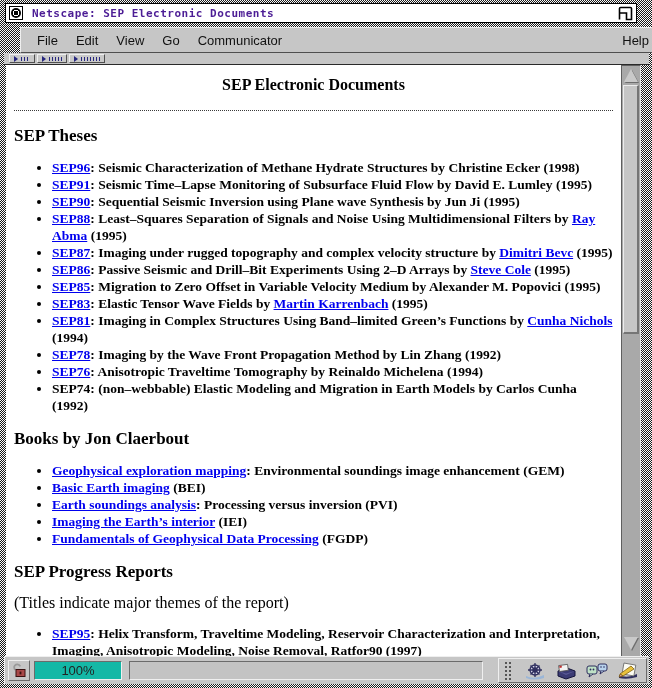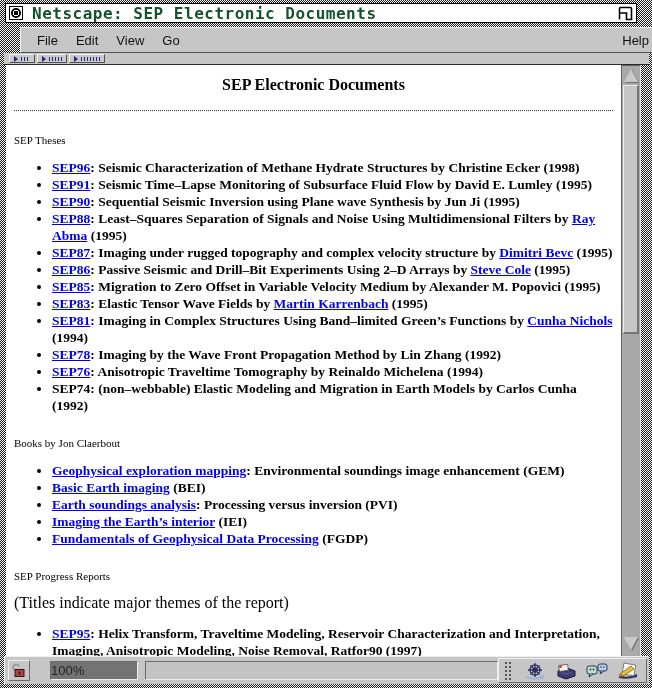--- a/index.html
+++ b/index.html
@@ -13,22 +13,22 @@
   
   .titlebar { position:absolute; left:0; top:0; width:652px; height:26px; }
   .title-inner {
     position:absolute; left:5px; top:3px; width:632px; height:20px;
     background:#fff; border:1px solid #000; display:flex; align-items:center;
   }
   .menu-btn { width:14px; height:14px; border:1px solid #000; background:#fff; margin-left:3px;
     display:flex; align-items:center; justify-content:center; }
   .bullseye { width:10px; height:10px; border-radius:50%;
     background: radial-gradient(circle, #000 0 2.2px, #fff 2.2px 3.2px, #000 3.2px 5px); }
-  .title-text { font-family:"DejaVu Sans Mono", monospace; font-weight:bold; font-size:16px;
-    margin-left:9px; letter-spacing:0.5px; color:#14532d; white-space:nowrap; }
+  .title-text { font-family:"DejaVu Sans Mono", monospace; font-weight:bold; font-size:11px;
+    margin-left:9px; letter-spacing:0.5px; color:#4c1d95; white-space:nowrap; }
   .iconify-btn { margin-left:auto; margin-right:2px; width:18px; height:17px; display:flex;
     align-items:center; justify-content:center; }
   
   .menubar {
     position:absolute; left:20px; top:27px; width:645px; height:26px;
     background:#c6c6c6; border-top:1px solid #efefef; border-left:1px solid #efefef;
     border-bottom:1px solid #4f4f4f;
     display:flex; align-items:center; font-size:13px; color:#111;
   }
   .menu-item { padding:3px 9px; }
@@ -47,21 +47,21 @@
   .tab-dots { height:4px; background: repeating-linear-gradient(90deg, #26267e 0 1px, transparent 1px 3px); }
   .dots-1 { width:9px; } .dots-2 { width:13px; } .dots-3 { width:19px; }
   
   .content {
     position:absolute; left:6px; top:65px; width:615px; height:591px; background:#fff;
     overflow:hidden; font-family:"Liberation Serif", serif; font-size:13.5px; color:#000;
     padding:6px 8px 0 8px;
   }
   .page-title { text-align:center; font-size:16px; font-weight:bold; margin-top:5px; }
   .page-rule { border:none; border-top:1px dotted #3a3a3a; margin-top:16px; }
-  .section-heading { font-size:11px; font-weight:normal; margin-top:23px; }
+  .section-heading { font-size:17px; font-weight:bold; margin-top:15px; }
   .section-note { font-size:16px; margin-top:12px; }
   .content ul { margin-top:13px; padding-left:38px; }
   .content li { line-height:17px;font-weight:bold; }
   .content a { color:#0000ee; text-decoration:underline; cursor:pointer; }
   
   .scrollbar {
     position:absolute; left:621px; top:65px; width:20px; height:591px;
     background:#a9a9a9; border-left:1px solid #5f5f5f; border-top:1px solid #5f5f5f;
     border-right:1px solid #e8e8e8;
   }
@@ -77,22 +77,22 @@
     position:absolute; left:4px; top:656px; width:645px; height:28px;
     background:#c6c6c6; border-top:1px solid #efefef; border-left:1px solid #efefef;
     display:flex; align-items:center;
   }
   .raised { border-top:1px solid #efefef; border-left:1px solid #efefef;
     border-bottom:1px solid #6b6b6b; border-right:1px solid #6b6b6b; }
   .sunken { border-top:1px solid #6b6b6b; border-left:1px solid #6b6b6b;
     border-bottom:1px solid #efefef; border-right:1px solid #efefef; }
   .lock-btn { width:22px; height:21px; margin-left:3px; background:#c6c6c6;
     display:flex; align-items:center; justify-content:center; }
-  .progress-box { width:88px; height:19px; margin-left:20px; background:#737373;
-    font-size:13px; line-height:17px; color:#222; text-align:left; }
+  .progress-box { width:88px; height:19px; margin-left:4px; background:#14b8a6;
+    font-size:13px; line-height:17px; color:#222; text-align:center; }
   .status-msg { width:354px; height:19px; margin-left:7px; background:#c3c3c3; }
   .dock { margin-left:auto; margin-right:2px; height:25px; display:flex; align-items:center;
     background:#c6c6c6; padding:0 5px; gap:4px; }
   .grip { width:9px; height:19px; margin-right:4px;
     background-image: radial-gradient(#555 0.9px, transparent 1px); background-size:4px 4px; }
   .dock-btn { width:27px; height:21px; display:flex; align-items:center; justify-content:center; }
 </style>
 </head>
 <body>
 
@@ -111,20 +111,21 @@
       </div>
     </div>
   </div>
 
   <div class="menubar">
     <span id="menu-items" style="display:flex;">
         <span class="menu-item">File</span>
         <span class="menu-item">Edit</span>
         <span class="menu-item">View</span>
         <span class="menu-item">Go</span>
+        <span class="menu-item">Communicator</span>
       </span>
     <span class="menu-help">Help</span>
   </div>
 
   <div class="toolstrip">
     <div class="tool-tab">
       <span class="tab-tri"></span>
       <span class="tab-dots dots-1"></span>
     </div>
     <div class="tool-tab">

